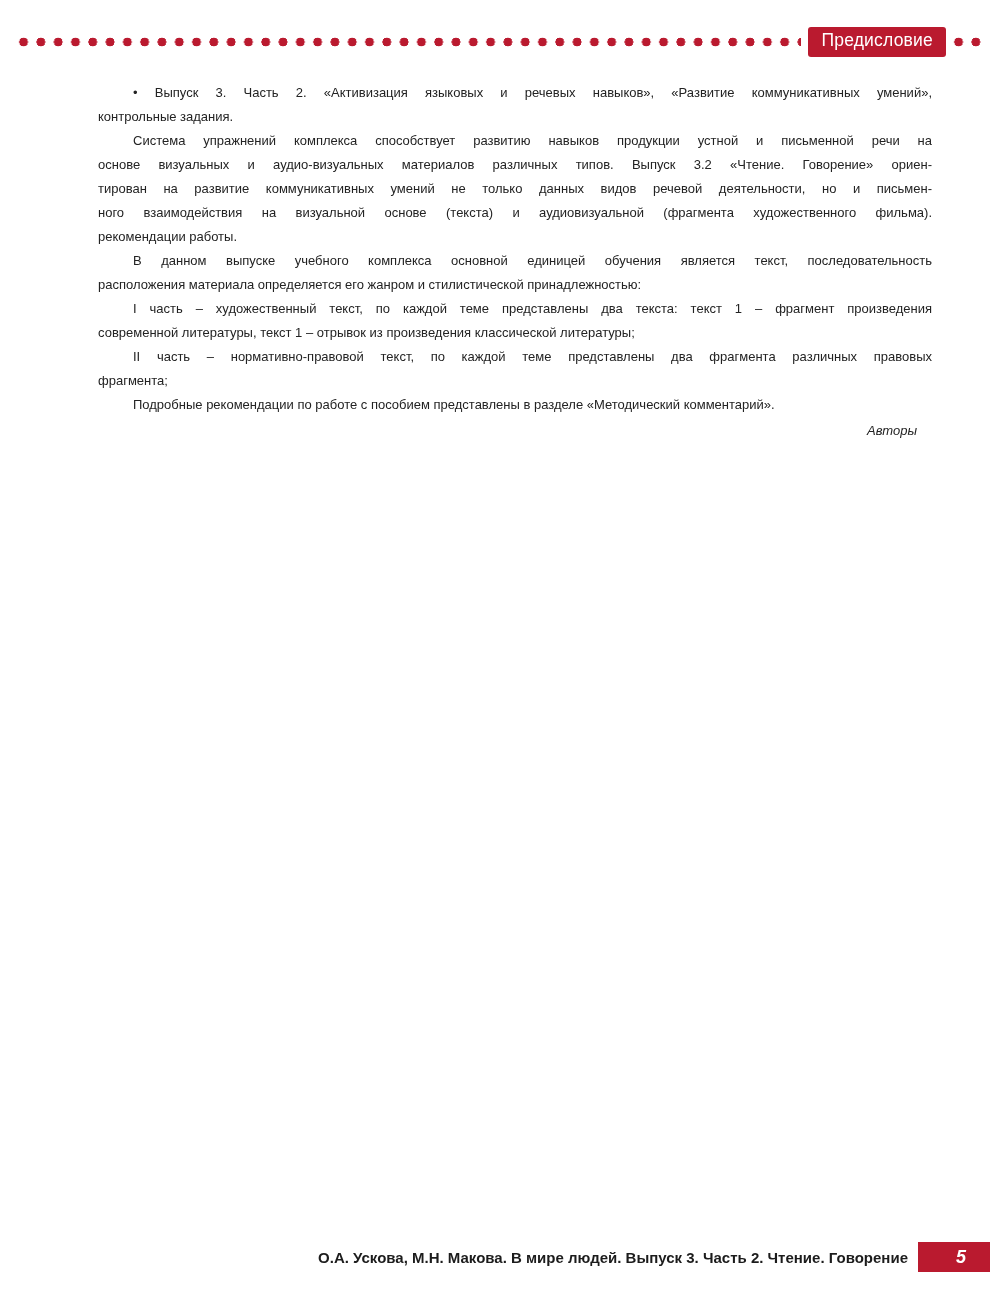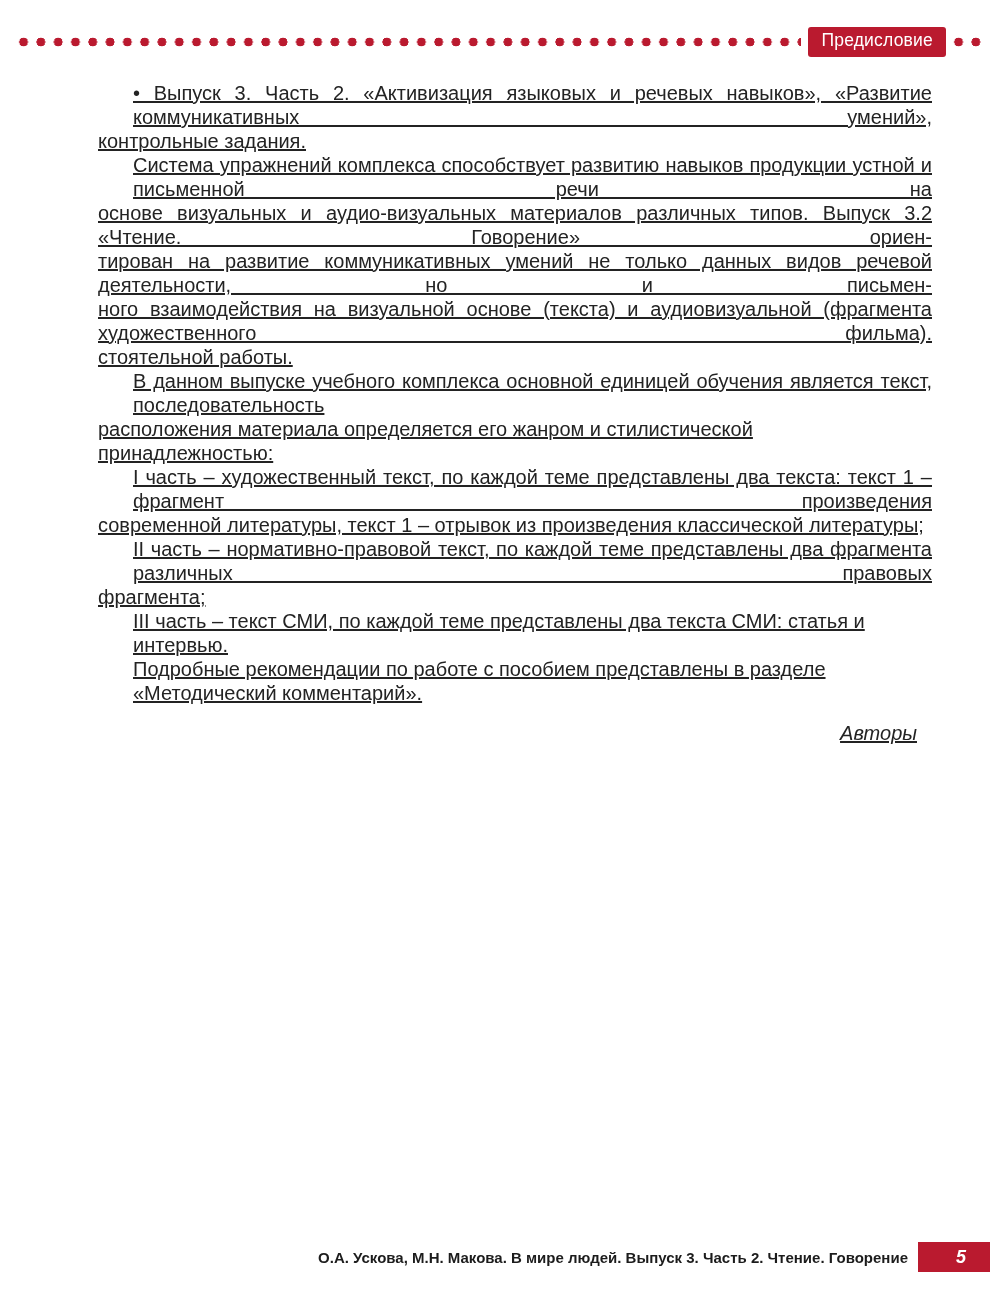--- a/index.html
+++ b/index.html
@@ -42,33 +42,32 @@
     border-radius: 3px;
     letter-spacing: 0.2px;
   }
 
   
   .content {
     position: absolute;
     left: 98px;
     top: 81px;
     width: 834px;
-    font-size: 20px;
+    font-size: 13px;
     line-height: 24px;
-    text-decoration: underline;
   }
   .line { white-space: normal; }
   .line.fill { text-align: justify; text-align-last: justify; }
   .line.indent { padding-left: 35px; }
   .closing {
     margin-top: 9px;
     text-align: center;
   }
   .signature {
-    margin-top: 16px;
+    margin-top: 2px;
     text-align: right;
     font-style: italic;
     padding-right: 15px;
   }
 
   
   .footer-bar {
     position: absolute;
     top: 1242px;
     right: 10px;
@@ -113,28 +112,27 @@
   </div>
 
   <div class="content">
     <div>
         <div class="line fill indent">• Выпуск 3. Часть 2. «Активизация языковых и речевых навыков», «Развитие коммуникативных умений»,</div>
         <div class="line">контрольные задания.</div>
         <div class="line fill indent">Система упражнений комплекса способствует развитию навыков продукции устной и письменной речи на</div>
         <div class="line fill">основе визуальных и аудио-визуальных материалов различных типов. Выпуск 3.2 «Чтение. Говорение» ориен-</div>
         <div class="line fill">тирован на развитие коммуникативных умений не только данных видов речевой деятельности, но и письмен-</div>
         <div class="line fill">ного взаимодействия на визуальной основе (текста) и аудиовизуальной (фрагмента художественного фильма).</div>
-        <div class="line">стоятельной работы.</div>
+        <div class="line">рекомендации работы.</div>
         <div class="line fill indent">В данном выпуске учебного комплекса основной единицей обучения является текст, последовательность</div>
         <div class="line">расположения материала определяется его жанром и стилистической принадлежностью:</div>
         <div class="line fill indent">I часть – художественный текст, по каждой теме представлены два текста: текст 1 – фрагмент произведения</div>
         <div class="line">современной литературы, текст 1 – отрывок из произведения классической литературы;</div>
         <div class="line fill indent">II часть – нормативно-правовой текст, по каждой теме представлены два фрагмента различных правовых</div>
         <div class="line">фрагмента;</div>
-        <div class="line indent">III часть – текст СМИ, по каждой теме представлены два текста СМИ: статья и интервью.</div>
         <div class="line indent">Подробные рекомендации по работе с пособием представлены в разделе «Методический комментарий».</div>
       </div>
     <div class="signature">Авторы</div>
   </div>
 
   <div class="footer-bar">
     <div class="footer-info">О.А. Ускова, М.Н. Макова. В мире людей. Выпуск 3. Часть 2. Чтение. Говорение</div>
     <div class="page-number-box">
       <span>5</span>
     </div>

